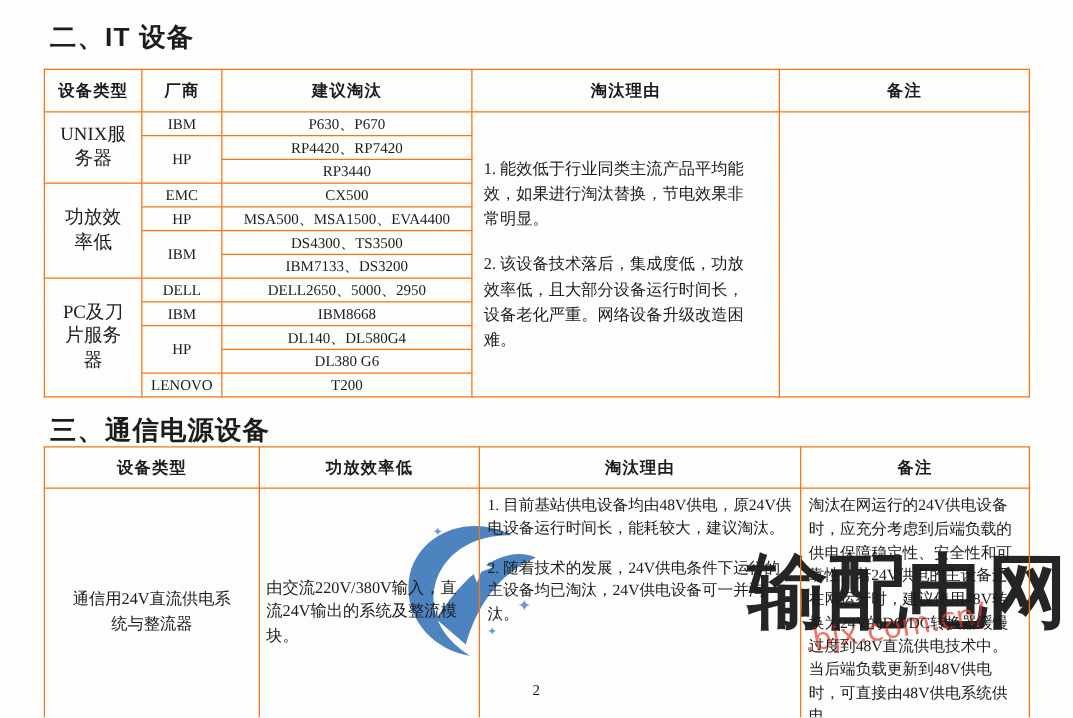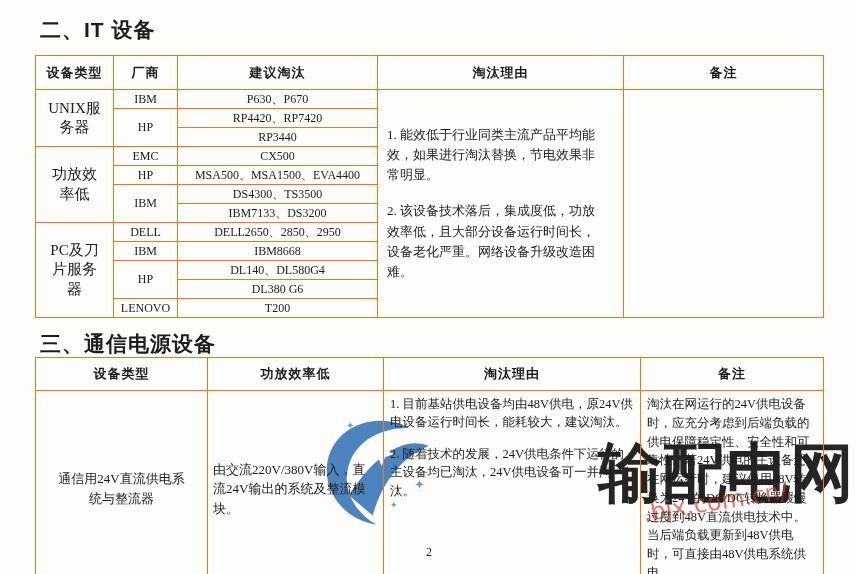--- a/index.html
+++ b/index.html
@@ -168,21 +168,21 @@
     <tr>
       <td rowspan="2">IBM</td>
       <td>DS4300、TS3500</td>
     </tr>
     <tr>
       <td>IBM7133、DS3200</td>
     </tr>
     <tr>
       <td class="cell-type" rowspan="5">PC及刀片服务器</td>
       <td>DELL</td>
-      <td>DELL2650、2850、2950</td>
+      <td>DELL2650、5000、2950</td>
     </tr>
     <tr>
       <td>IBM</td>
       <td>IBM8668</td>
     </tr>
     <tr>
       <td rowspan="2">HP</td>
       <td>DL140、DL580G4</td>
     </tr>
     <tr>

